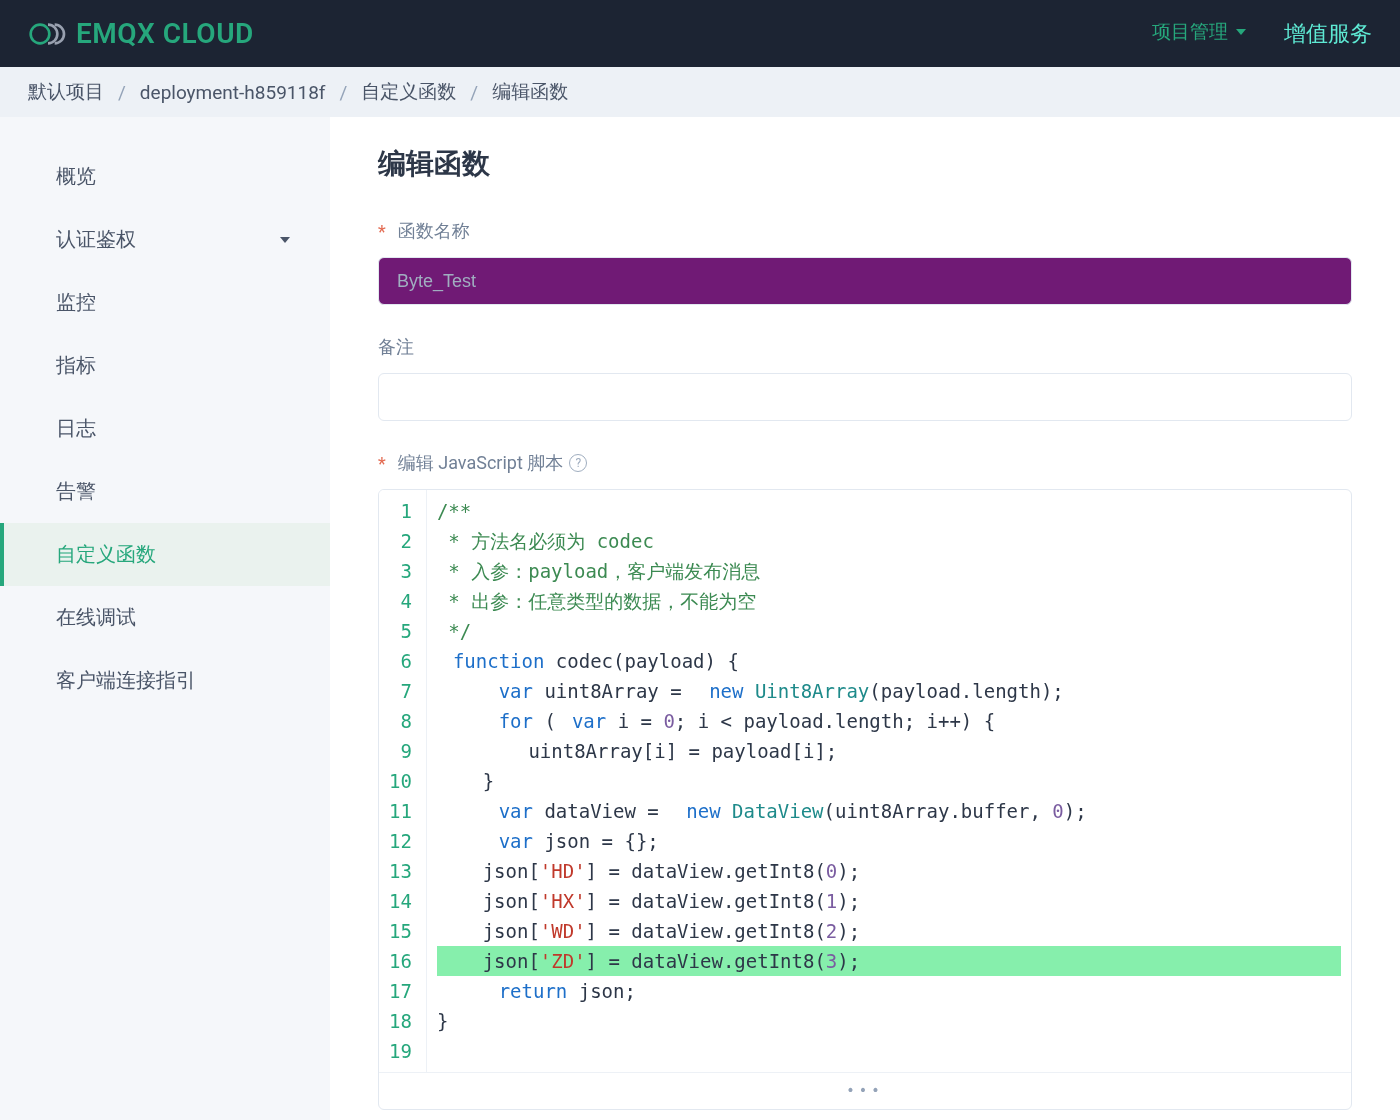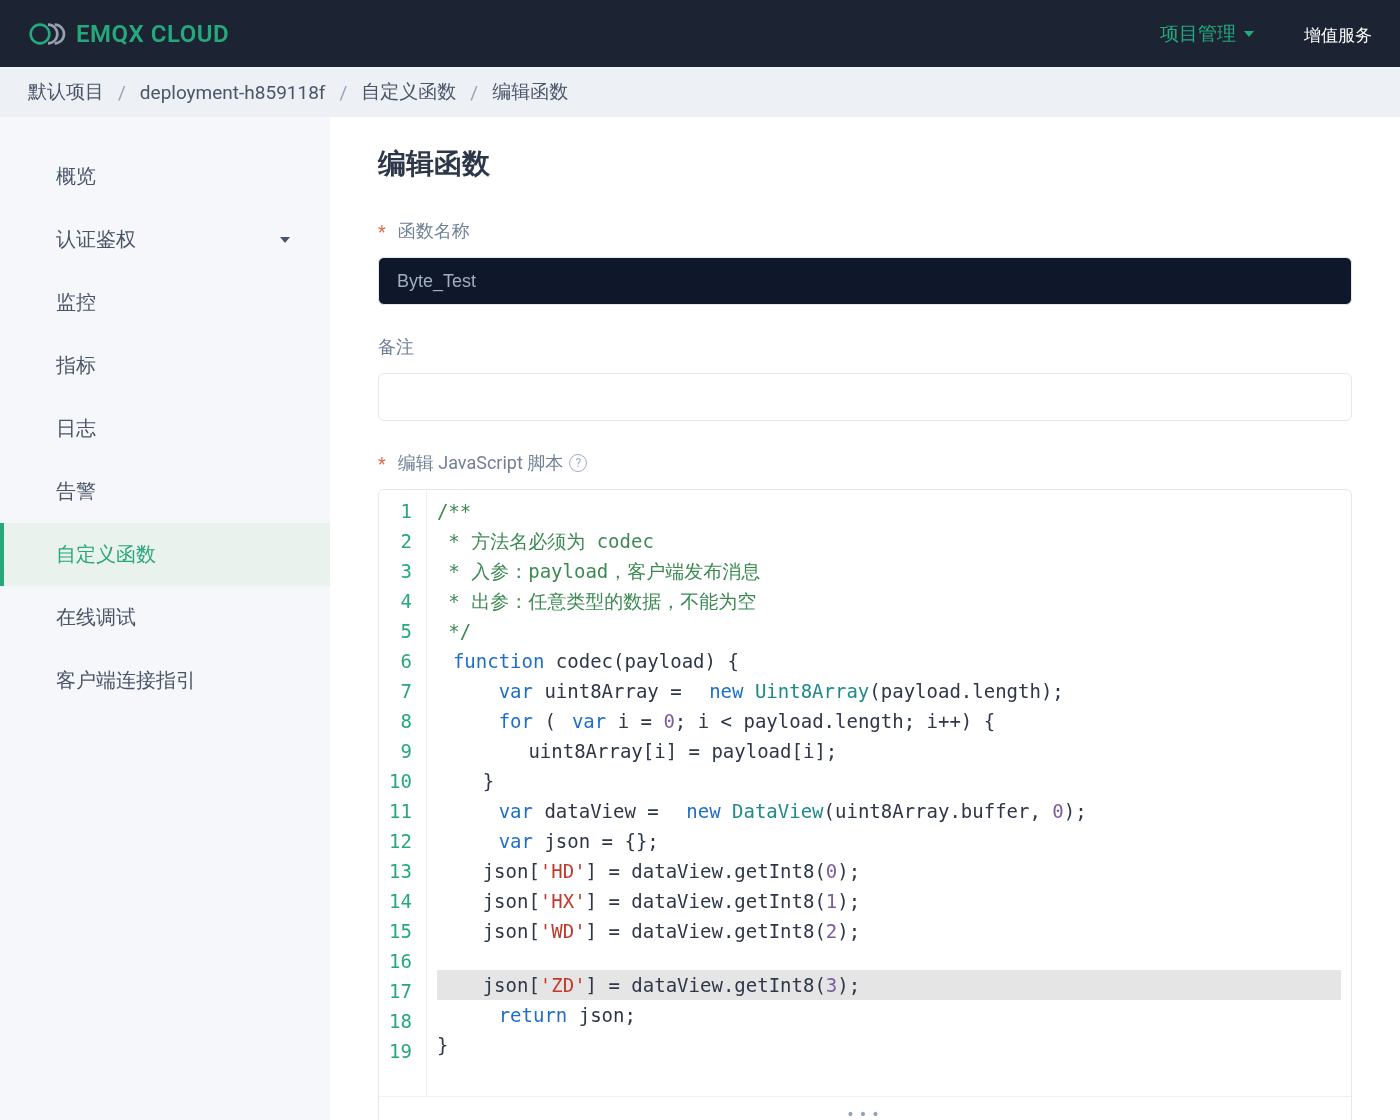--- a/index.html
+++ b/index.html
@@ -3,55 +3,55 @@
 <meta charset="utf-8">
 <style>
   * { box-sizing: border-box; margin: 0; padding: 0; }
   body { font-family: -apple-system, BlinkMacSystemFont, "Segoe UI", Roboto, "Helvetica Neue", Arial, sans-serif; background: #f5f7fa; color: #4a5568; width: 1400px; height: 1120px; overflow: hidden; }
 
   
   .header { height: 67px; background: #1c2433; display: flex; align-items: center; padding: 0 28px; justify-content: space-between; }
   .header-left { display: flex; align-items: center; gap: 16px; }
   .logo { display: flex; align-items: center; gap: 8px; }
   .logo-svg { width: 40px; height: 28px; }
-  .brand { color: #26a77c; font-size: 24px; font-weight: 600; letter-spacing: 0.5px; text-align: center; }
-  .header-right { display: flex; align-items: flex-end; gap: 50px; }
+  .brand { color: #26a77c; font-size: 28px; font-weight: 600; letter-spacing: 0.5px; text-align: center; }
+  .header-right { display: flex; align-items: flex-start; gap: 38px; }
   .nav-link { color: #26a77c; font-size: 19px; display: flex; align-items: center; gap: 8px; cursor: pointer; }
-  .nav-link2 { color: #ffffff; font-size: 17px; cursor: pointer; }
+  .nav-link2 { color: #5eead4; font-size: 22px; cursor: pointer; }
   .caret-down { width: 0; height: 0; border-left: 5px solid transparent; border-right: 5px solid transparent; border-top: 6px solid #26a77c; }
 
   
   .crumb-bar { height: 50px; background: #edf1f6; display: flex; align-items: center; padding: 8px 28px; font-size: 19px; color: #4a5568; gap: 14px; }
   .crumb-sep { color: #94a3b8; }
 
   
   .layout { display: flex; height: calc(1120px - 67px - 50px); }
   .sidebar { width: 330px; background: #f5f7fa; padding-top: 28px; }
   .side-item { padding: 18px 32px 18px 56px; font-size: 20px; color: #4a5568; cursor: pointer; position: relative; }
   .side-item.expandable::after { content: ""; position: absolute; right: 40px; top: 50%; transform: translateY(-50%); width: 0; height: 0; border-left: 5px solid transparent; border-right: 5px solid transparent; border-top: 6px solid #4a5568; }
   .side-item.active { color: #26a77c; background: #eaf2ee; border-left: 4px solid #26a77c; padding-left: 52px; }
 
   .main { flex: 1; background: #fff; padding: 28px 48px 0 48px; overflow: hidden; }
   .page-title { font-size: 28px; font-weight: 600; color: #2d3748; margin-bottom: 36px; }
 
   .form-label { font-size: 18px; color: #718096; margin-bottom: 14px; display: flex; align-items: center; gap: 6px; }
   .req::before { content: "*"; color: #e36b52; margin-right: 6px; }
   .help-icon { display: inline-flex; align-items: center; justify-content: center; width: 18px; height: 18px; border: 1.5px solid #a0aec0; border-radius: 50%; font-size: 12px; color: #a0aec0; }
 
-  .text-input { width: 100%; height: 48px; border: 1px solid #e2e8f0; border-radius: 6px; padding: 0 18px; font-size: 18px; color: #a0aec0; background: #0f172a; margin-bottom: 30px; }
+  .text-input { width: 100%; height: 48px; border: 1px solid #e2e8f0; border-radius: 6px; padding: 0 18px; font-size: 18px; color: #a0aec0; background: #701a75; margin-bottom: 30px; }
   .text-input.enabled { background: #fff; color: #2d3748; }
 
   
   .editor { border: 1px solid #e2e8f0; border-radius: 6px; font-family: "SF Mono", Menlo, Consolas, monospace; font-size: 19px; line-height: 30px; background: #fff; overflow: hidden; }
   .editor-body { display: flex; }
   .gutter { background: #fff; color: #26a77c; text-align: right; padding: 6px 14px 6px 10px; user-select: none; border-right: 1px solid #edf1f6; }
   .gutter div { height: 30px; }
   .code { padding: 6px 10px; flex: 1; white-space: pre; color: #2d3748; }
   .code-line { height: 30px; }
-  .code-line.hl { background: #e5e5e5; margin-top: 24px; }
+  .code-line.hl { background: #86efac; }
   .c-comment { color: #3c8a52; }
   .c-kw { color: #1d6fc9; margin-left: 16px; }
   .c-type { color: #1e8a8a; }
   .c-num { color: #7a5ca0; }
   .c-str { color: #c0392b; }
   .drag-handle { text-align: center; color: #94a3b8; padding: 2px 0 4px; letter-spacing: 4px; border-top: 1px solid #edf1f6; cursor: ns-resize; font-size: 14px; }
 </style>
 </head>
 <body>
 

